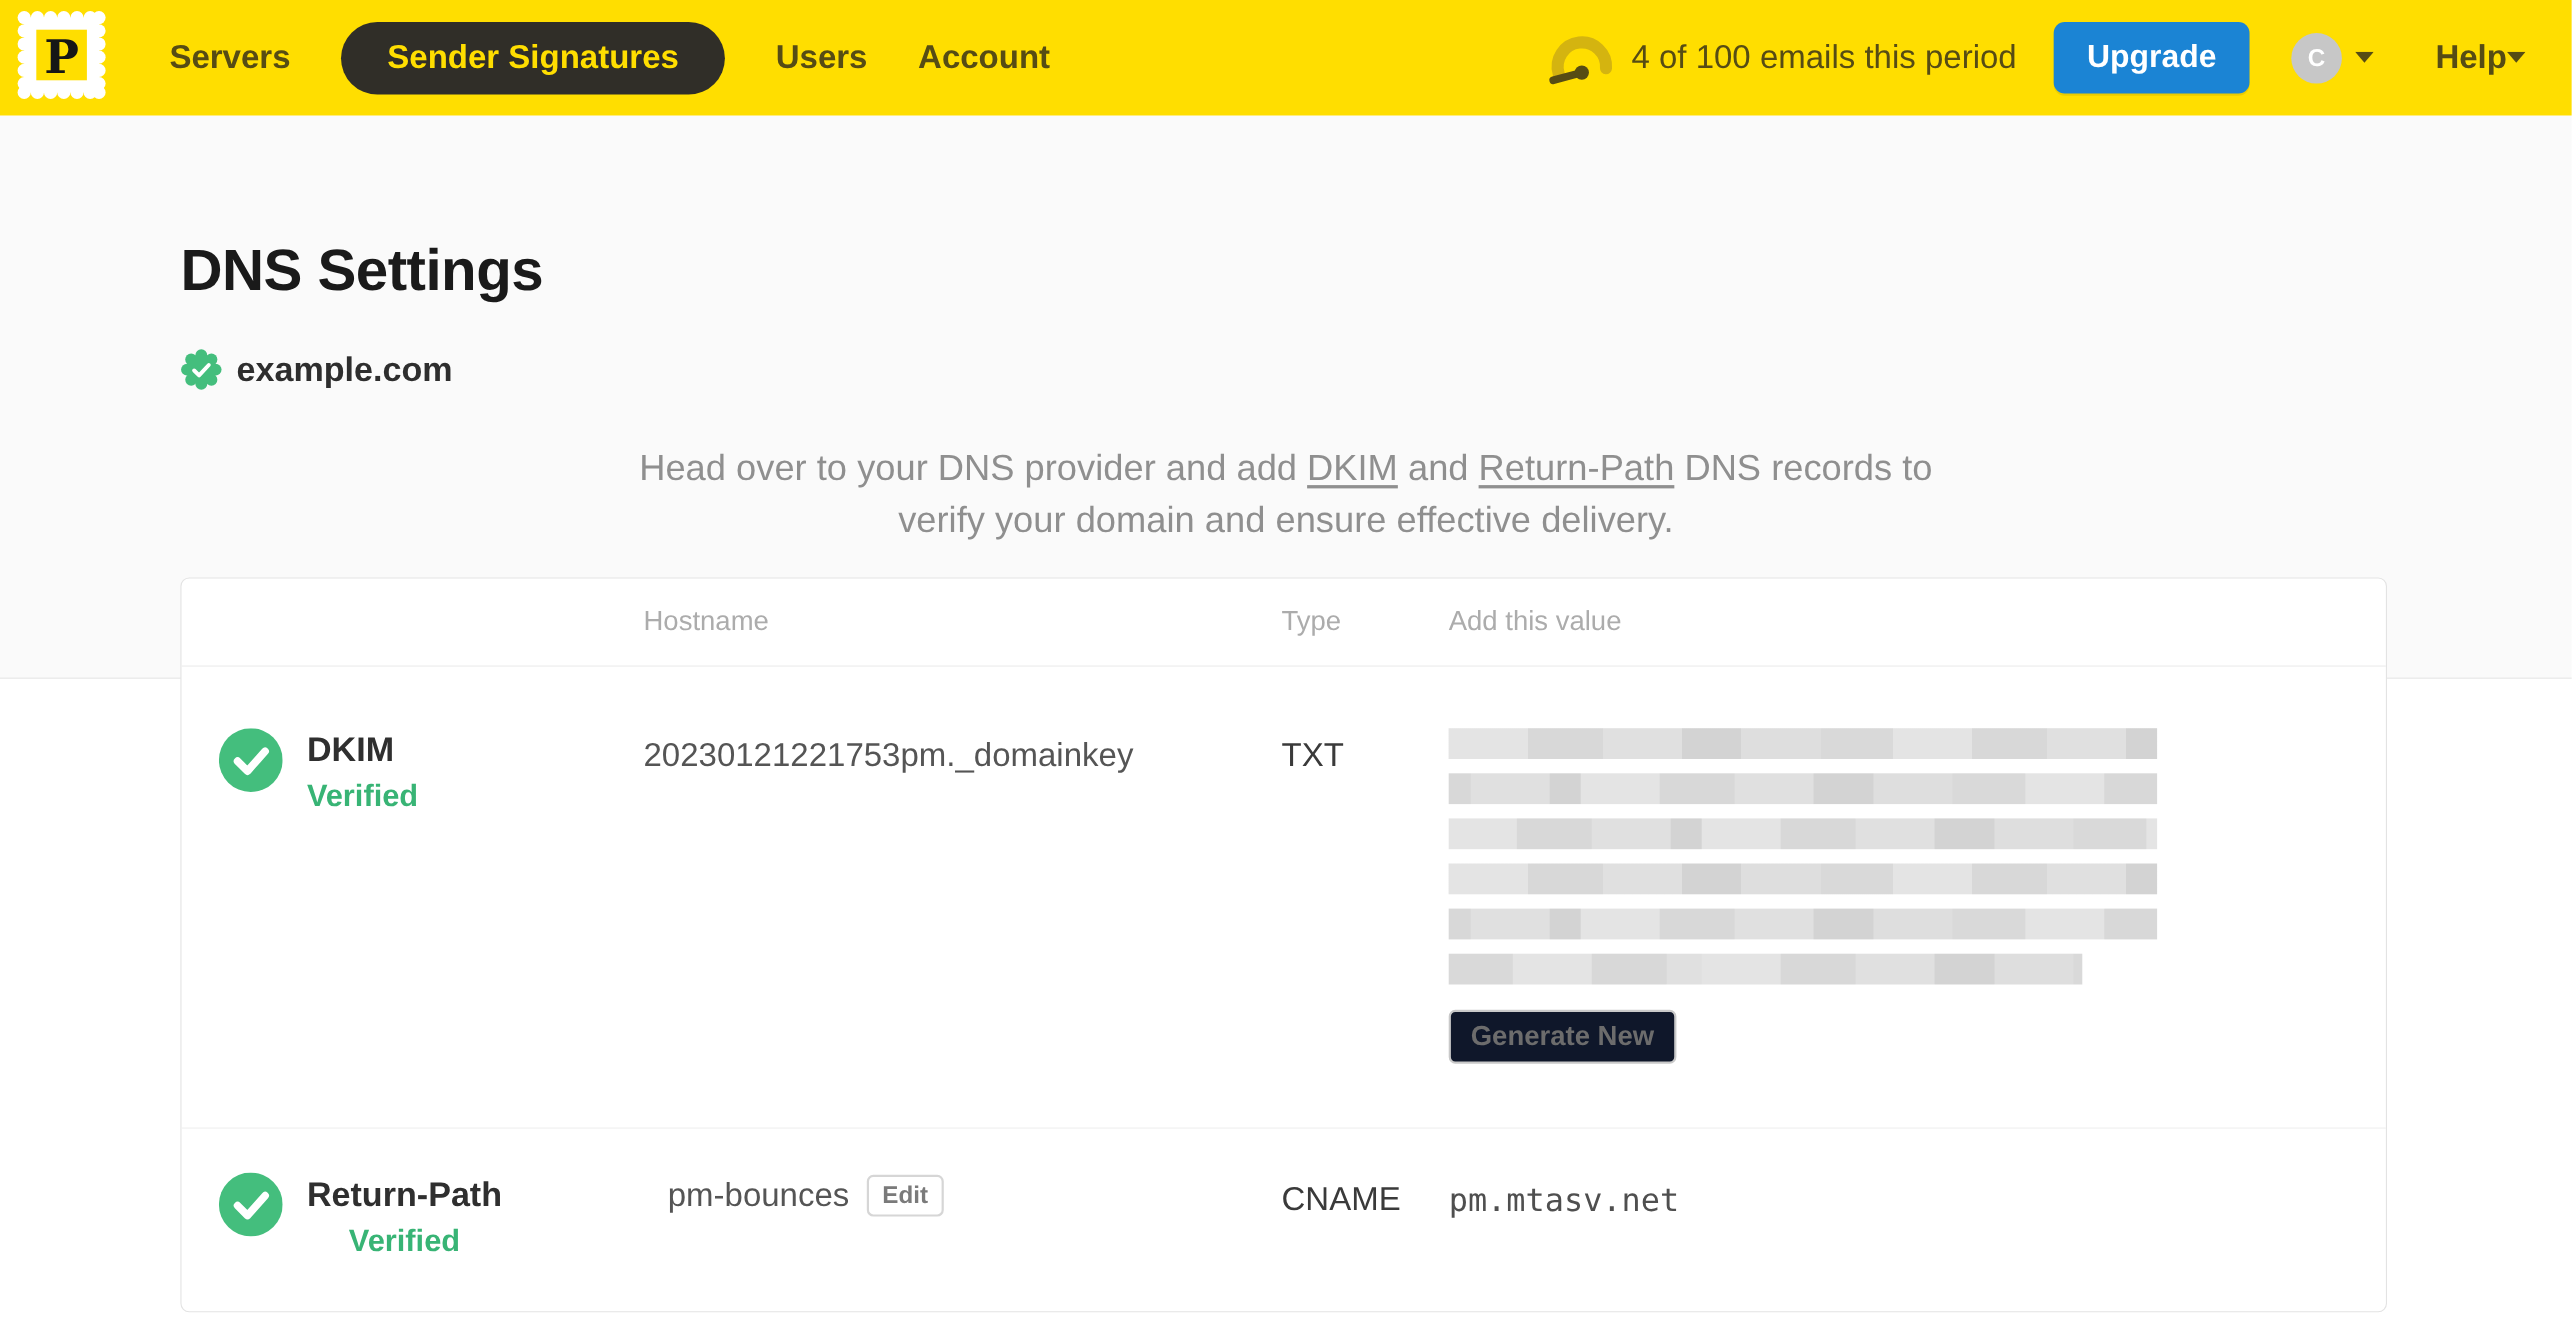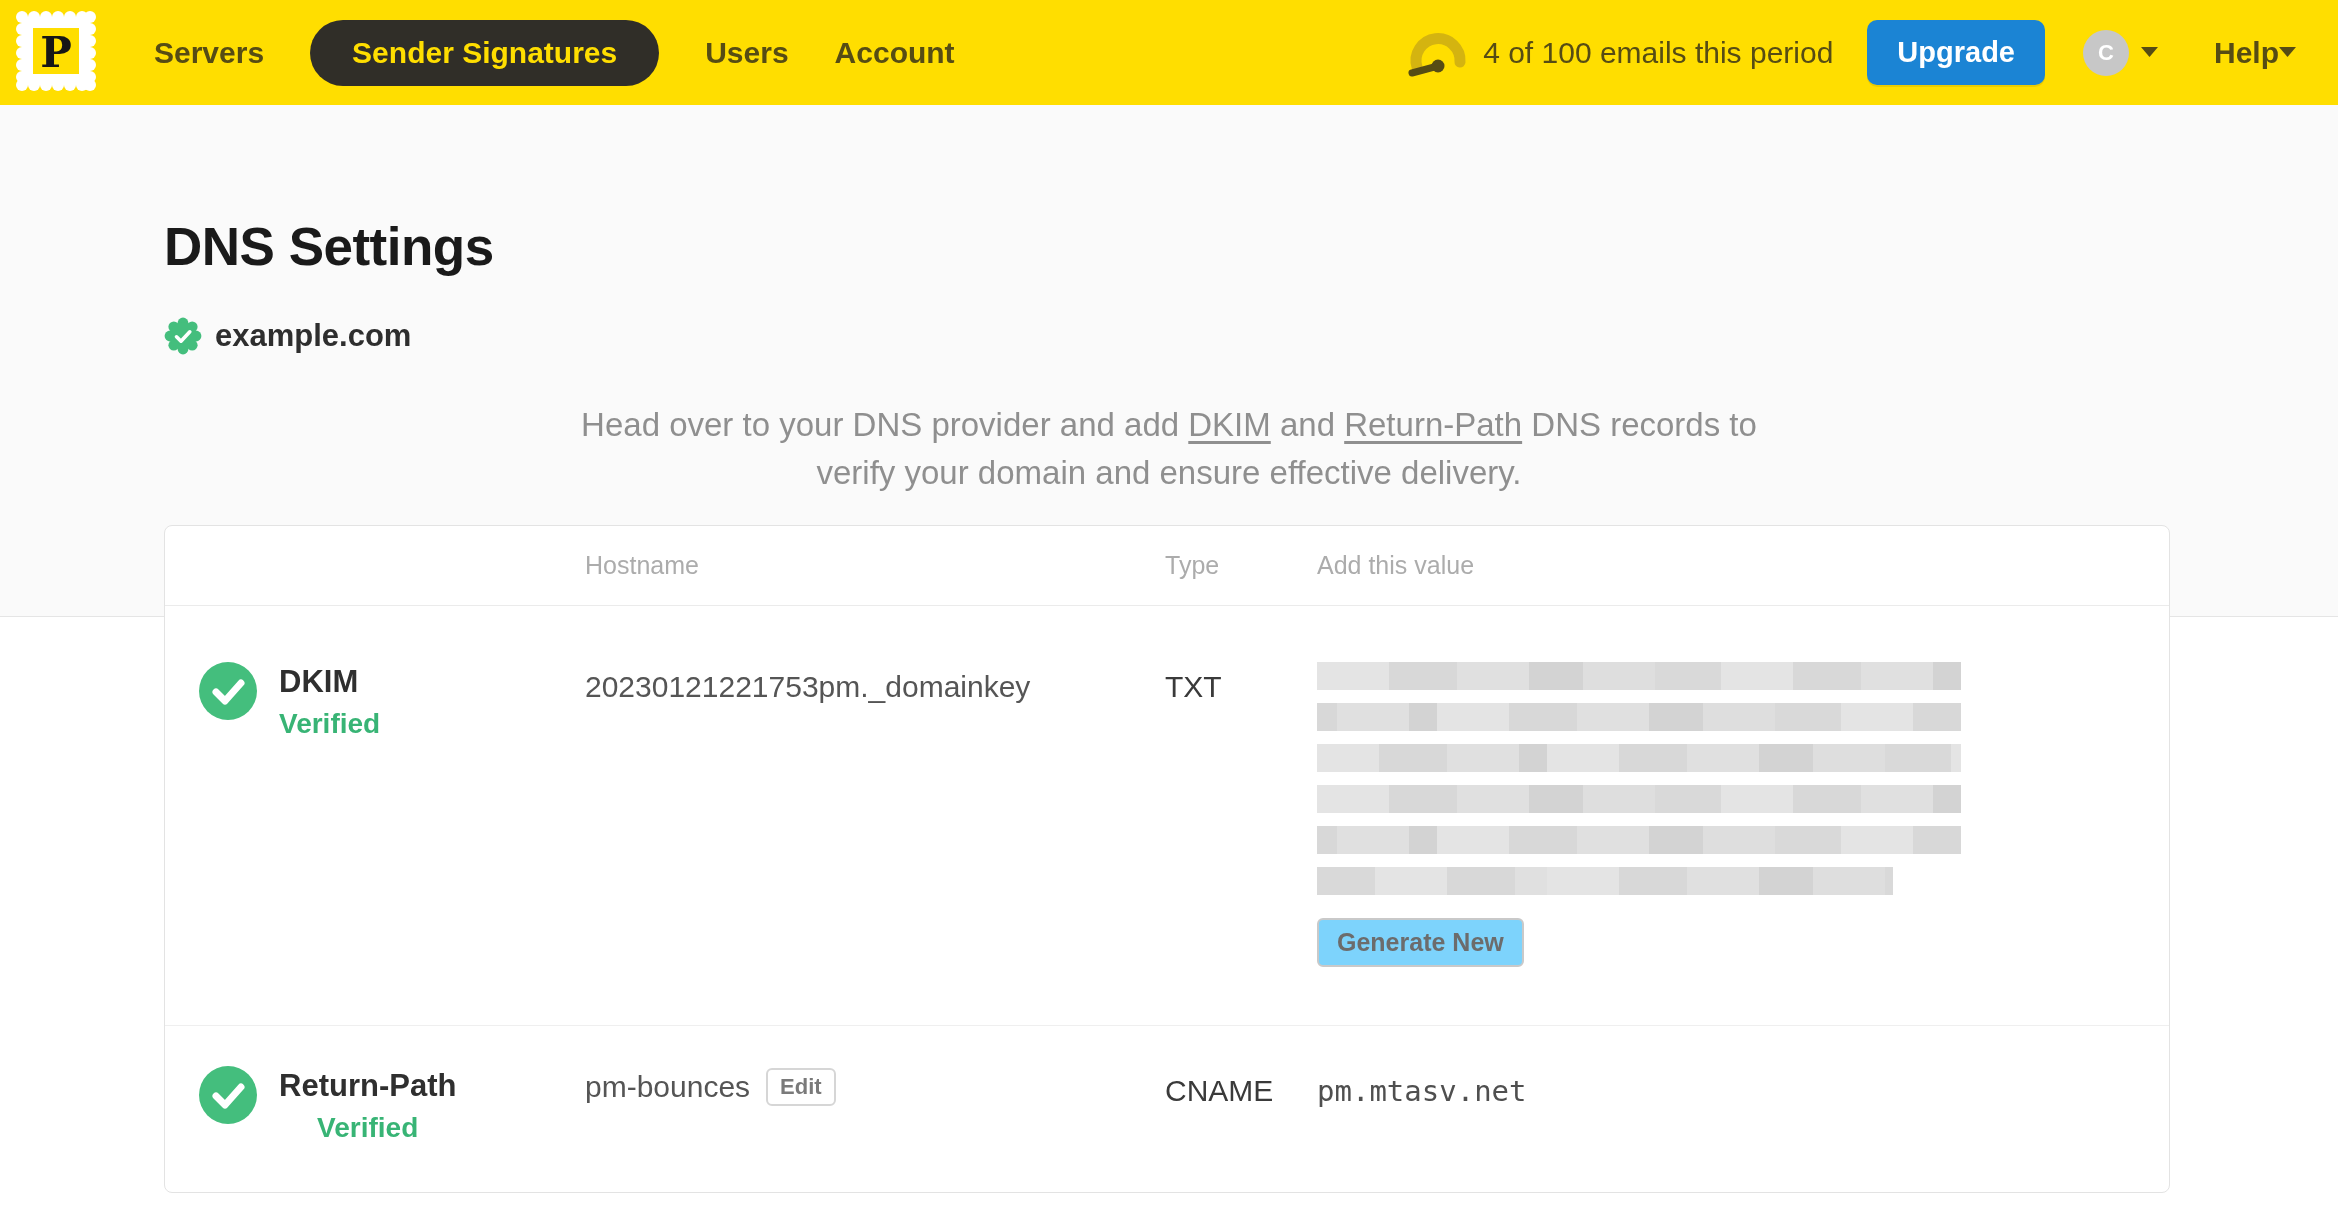--- a/index.html
+++ b/index.html
@@ -196,39 +196,39 @@
     font-family: "DejaVu Sans Mono", monospace;
     font-size: 29px;
     color: #4F4F4F;
   }
   .host-flex {
     display: flex;
     align-items: center;
     gap: 16px;
     padding-top: 2px;
   }
-  .host-flex .cell-text { padding-top: 0; }
+  .host-flex .cell-text { padding-top: 0; margin-left: 22px; }
 
   .redact {
     height: 28px;
     margin-bottom: 13px;
     background-image: repeating-linear-gradient(90deg,
       #E4E4E4 0px, #E4E4E4 72px,
       #D8D8D8 72px, #D8D8D8 140px,
       #E0E0E0 140px, #E0E0E0 212px,
       #D3D3D3 212px, #D3D3D3 266px,
       #DEDEDE 266px, #DEDEDE 338px,
       #D9D9D9 338px, #D9D9D9 404px);
   }
   .redact.r1 { background-position-x: 120px; }
   .redact.r2 { background-position-x: 230px; }
 
   .generate-btn {
     margin-top: 10px;
-    background: #7dd3fc;
+    background: #0f172a;
     border: 2px solid #C9C9C9;
     border-radius: 6px;
     color: #6C6C6C;
     font-family: "Liberation Sans", sans-serif;
     font-size: 25px;
     font-weight: 700;
     padding: 8px 18px;
     cursor: pointer;
   }
   .edit-btn {

